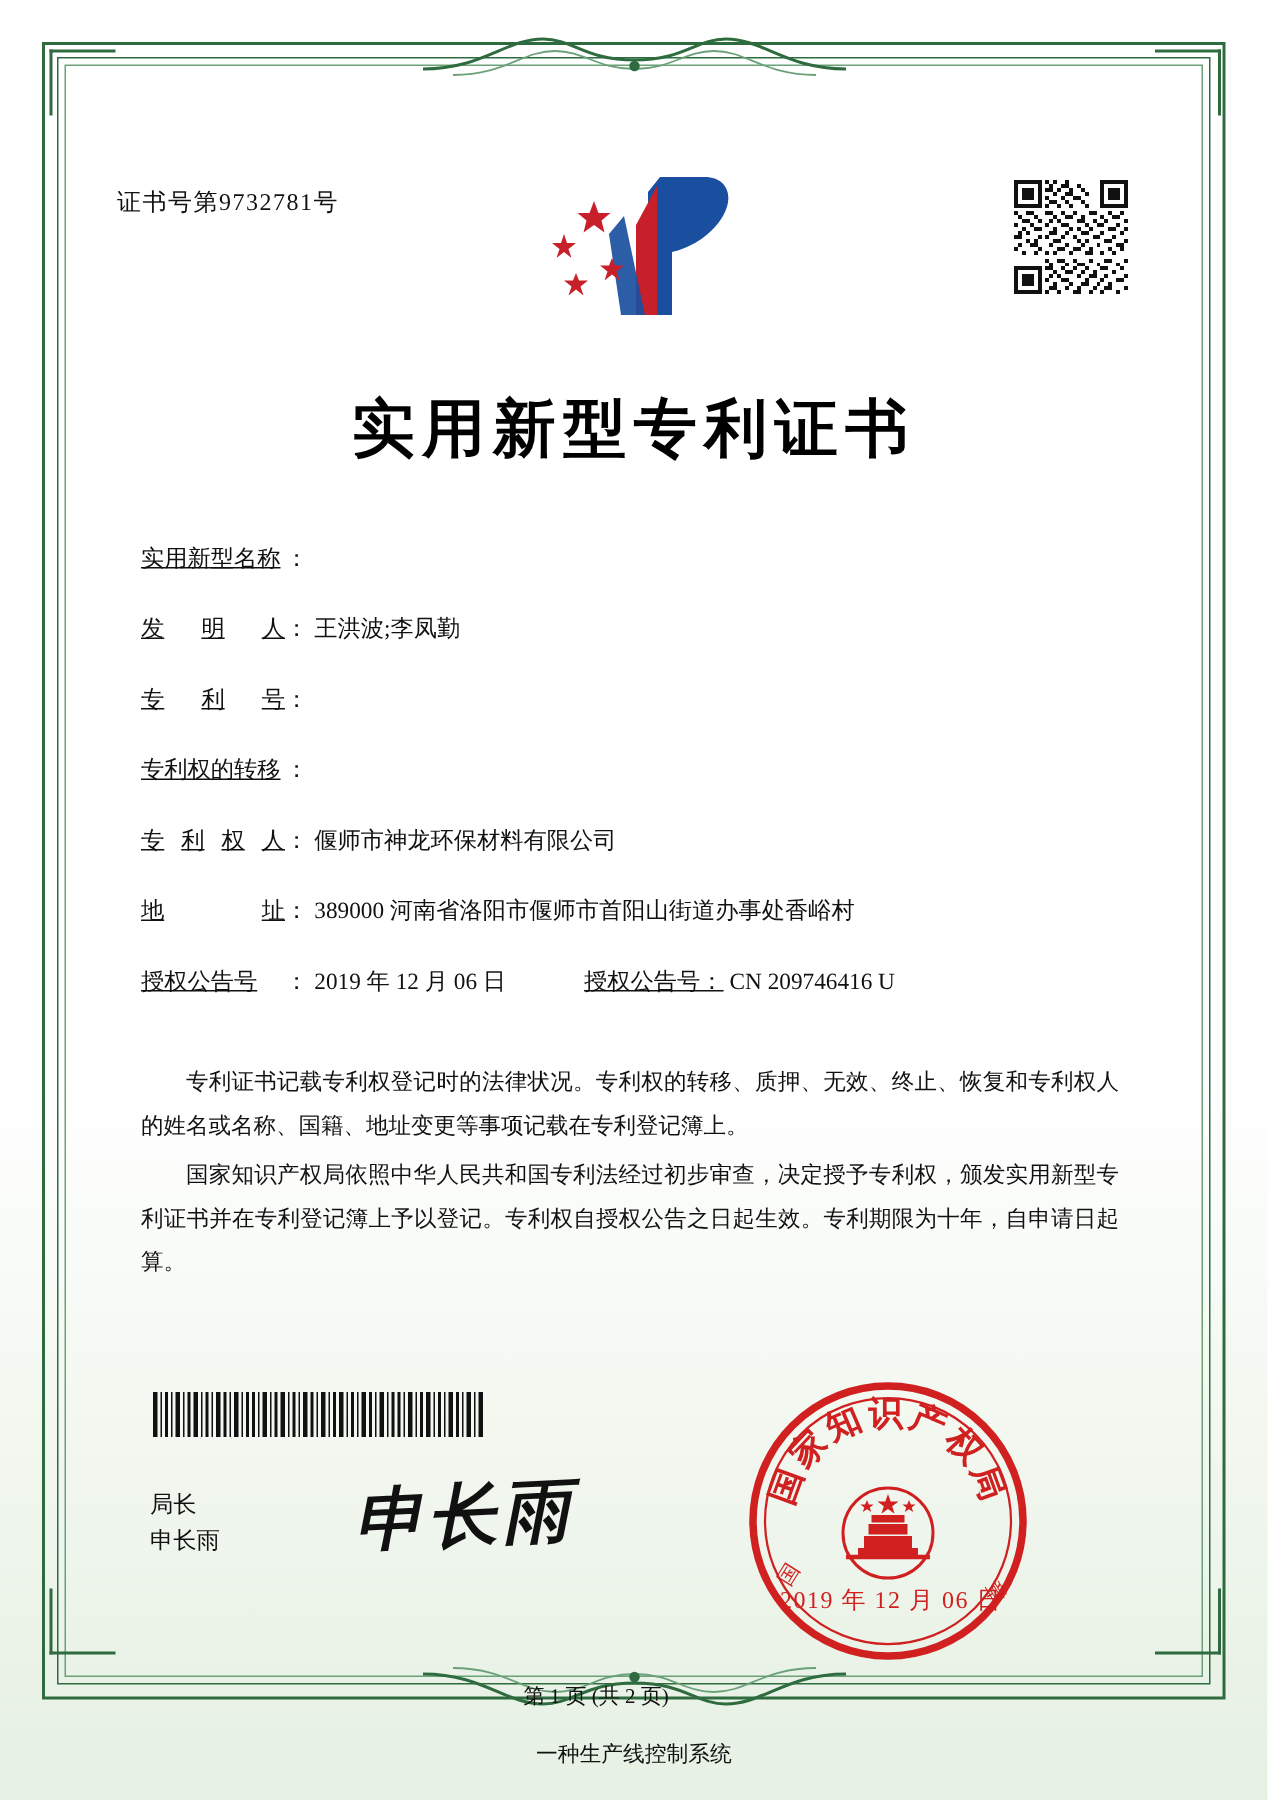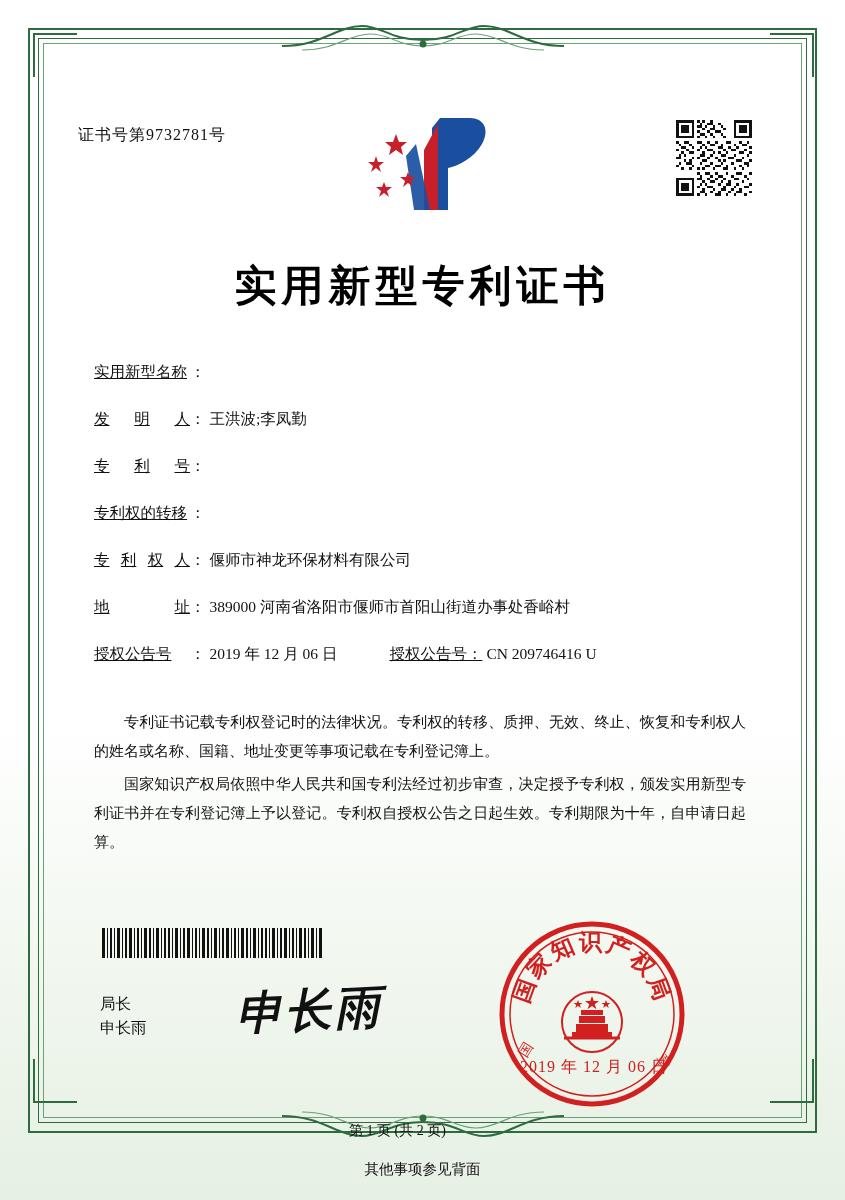--- a/index.html
+++ b/index.html
@@ -615,15 +615,15 @@
       <path d="M-28 16 L28 16" stroke="#d02020" stroke-width="3"></path>
     </g>
     <g fill="#d02020" font-size="14" font-family="'DejaVu Serif', serif">
       <text x="30" y="140" transform="rotate(-58 30 140)">国</text>
       <text x="160" y="140" transform="rotate(58 160 140)">章</text>
     </g>
   </svg>
   <div class="seal-date">2019 年 12 月 06 日</div>
 
   <div class="page-no">第 1 页 (共 2 页)</div>
-  <div class="footer-note">其他事项参见背面</div>
+  <div class="footer-note">一种生产线控制系统</div>
 
 </div>
 
 </body></html>

